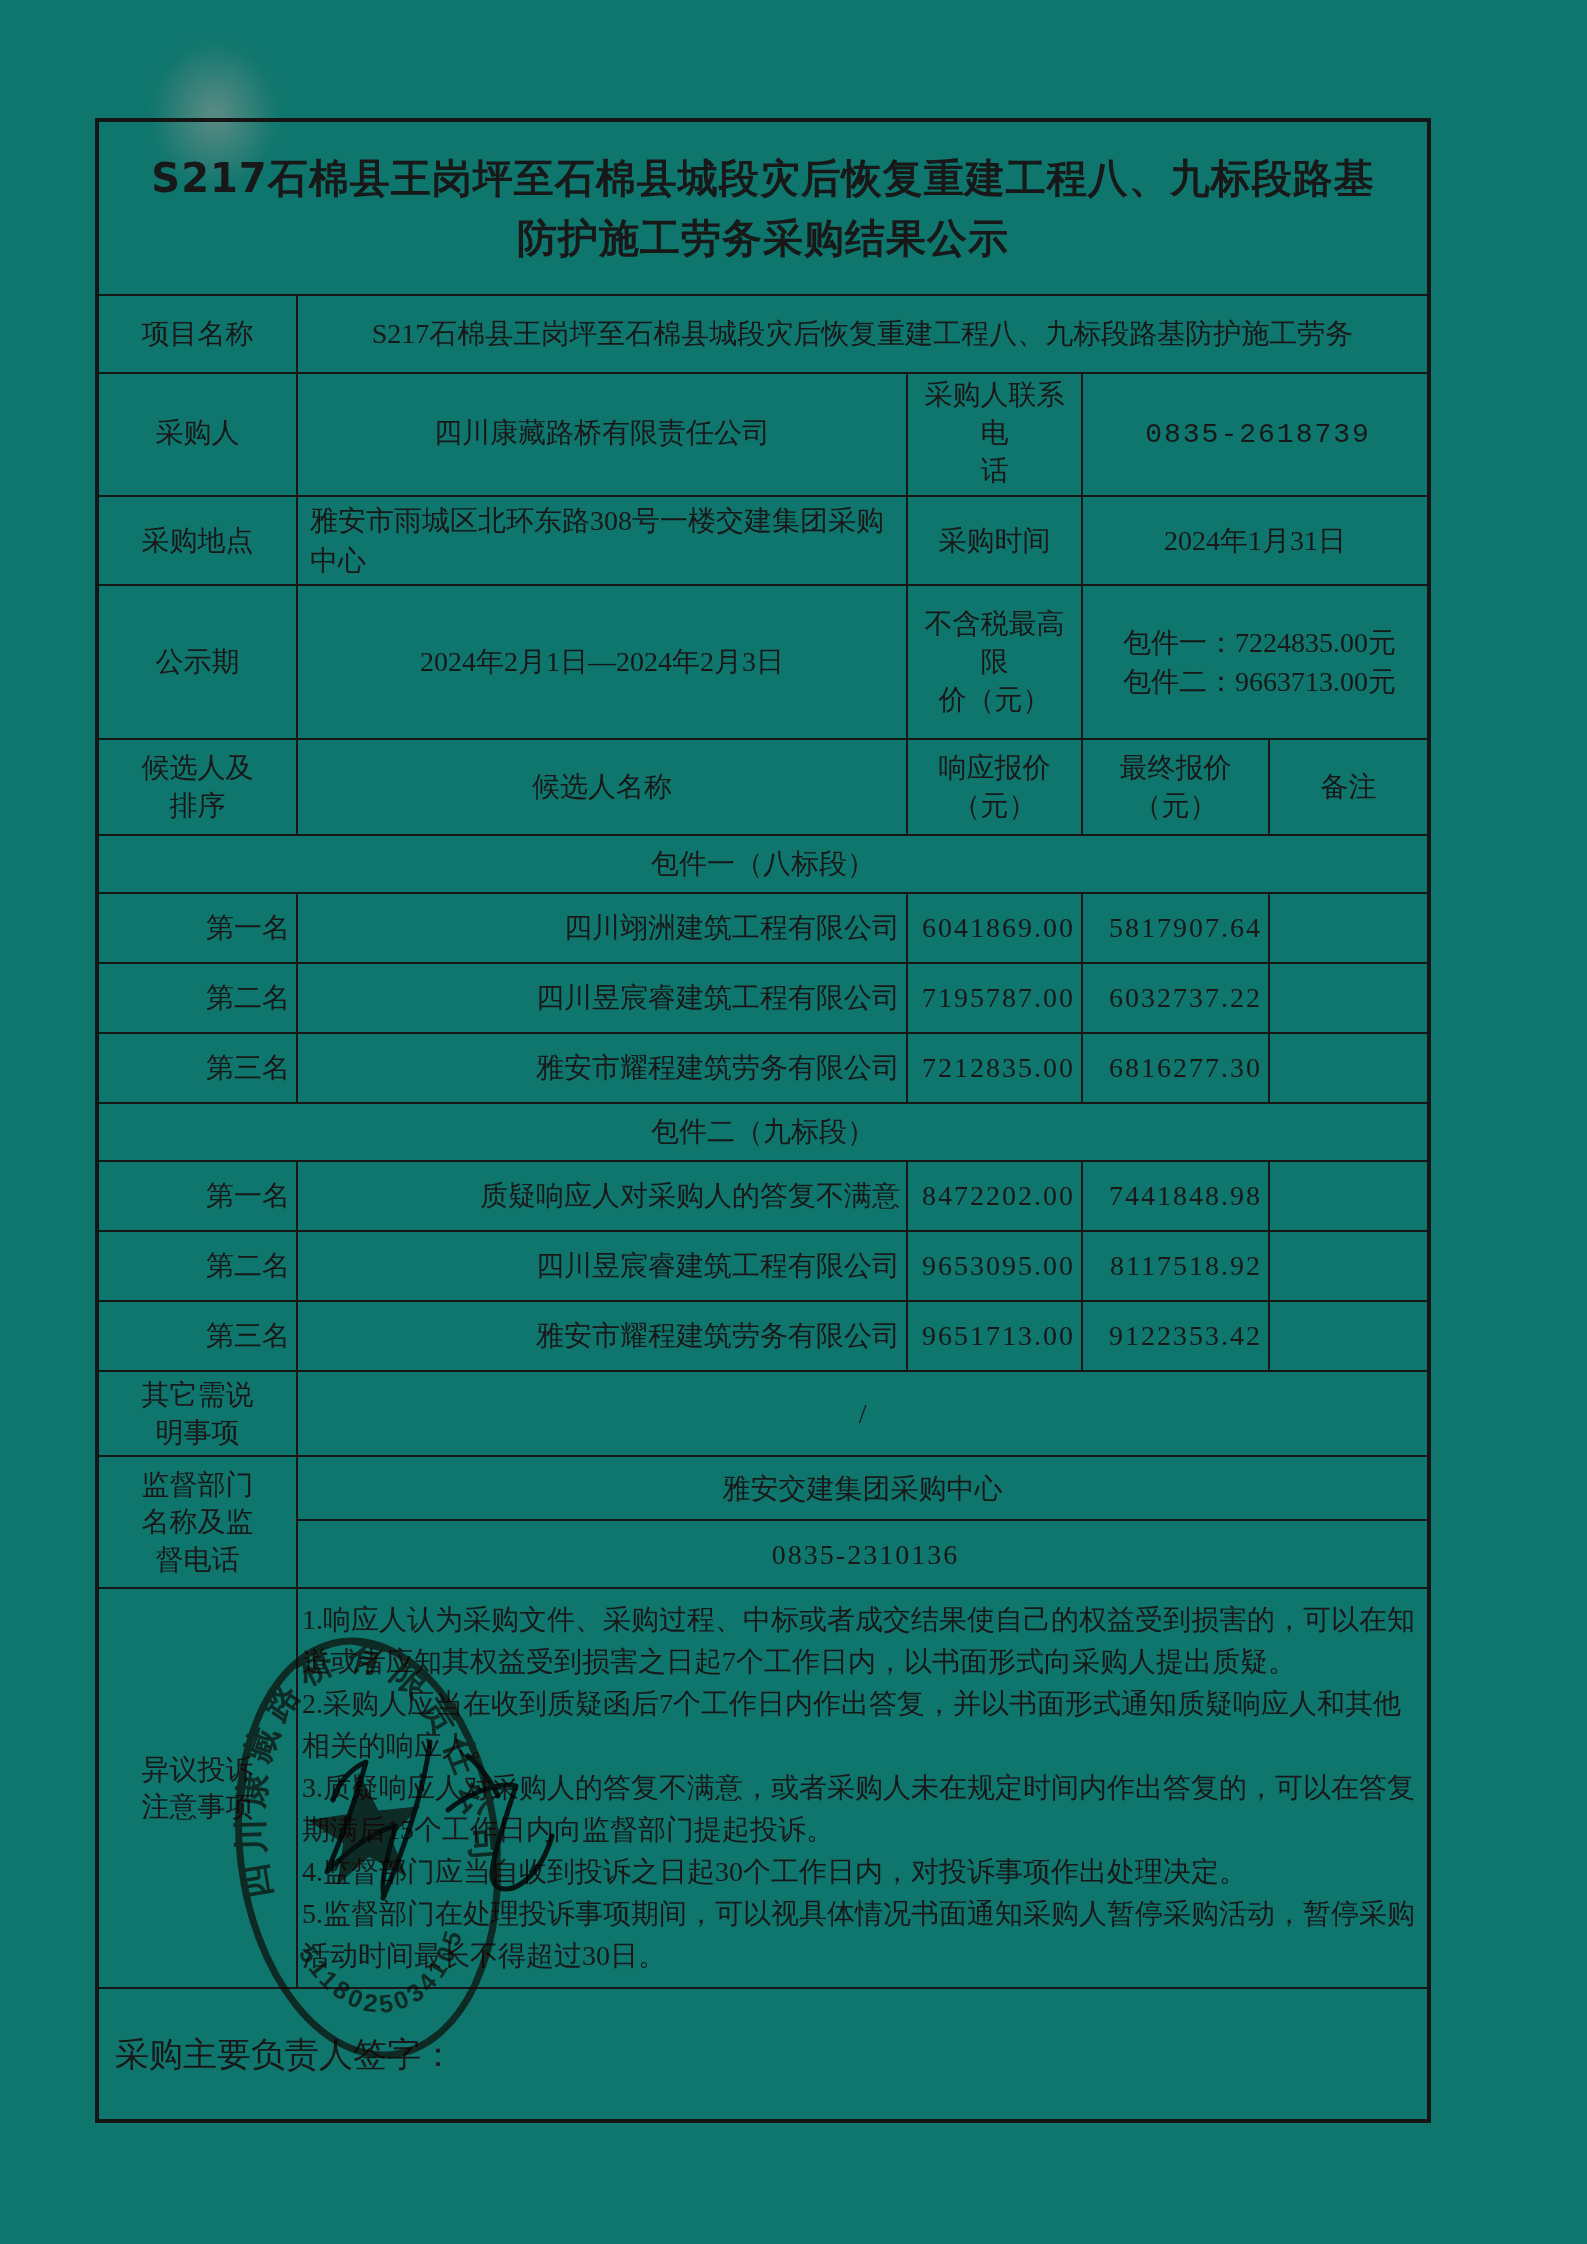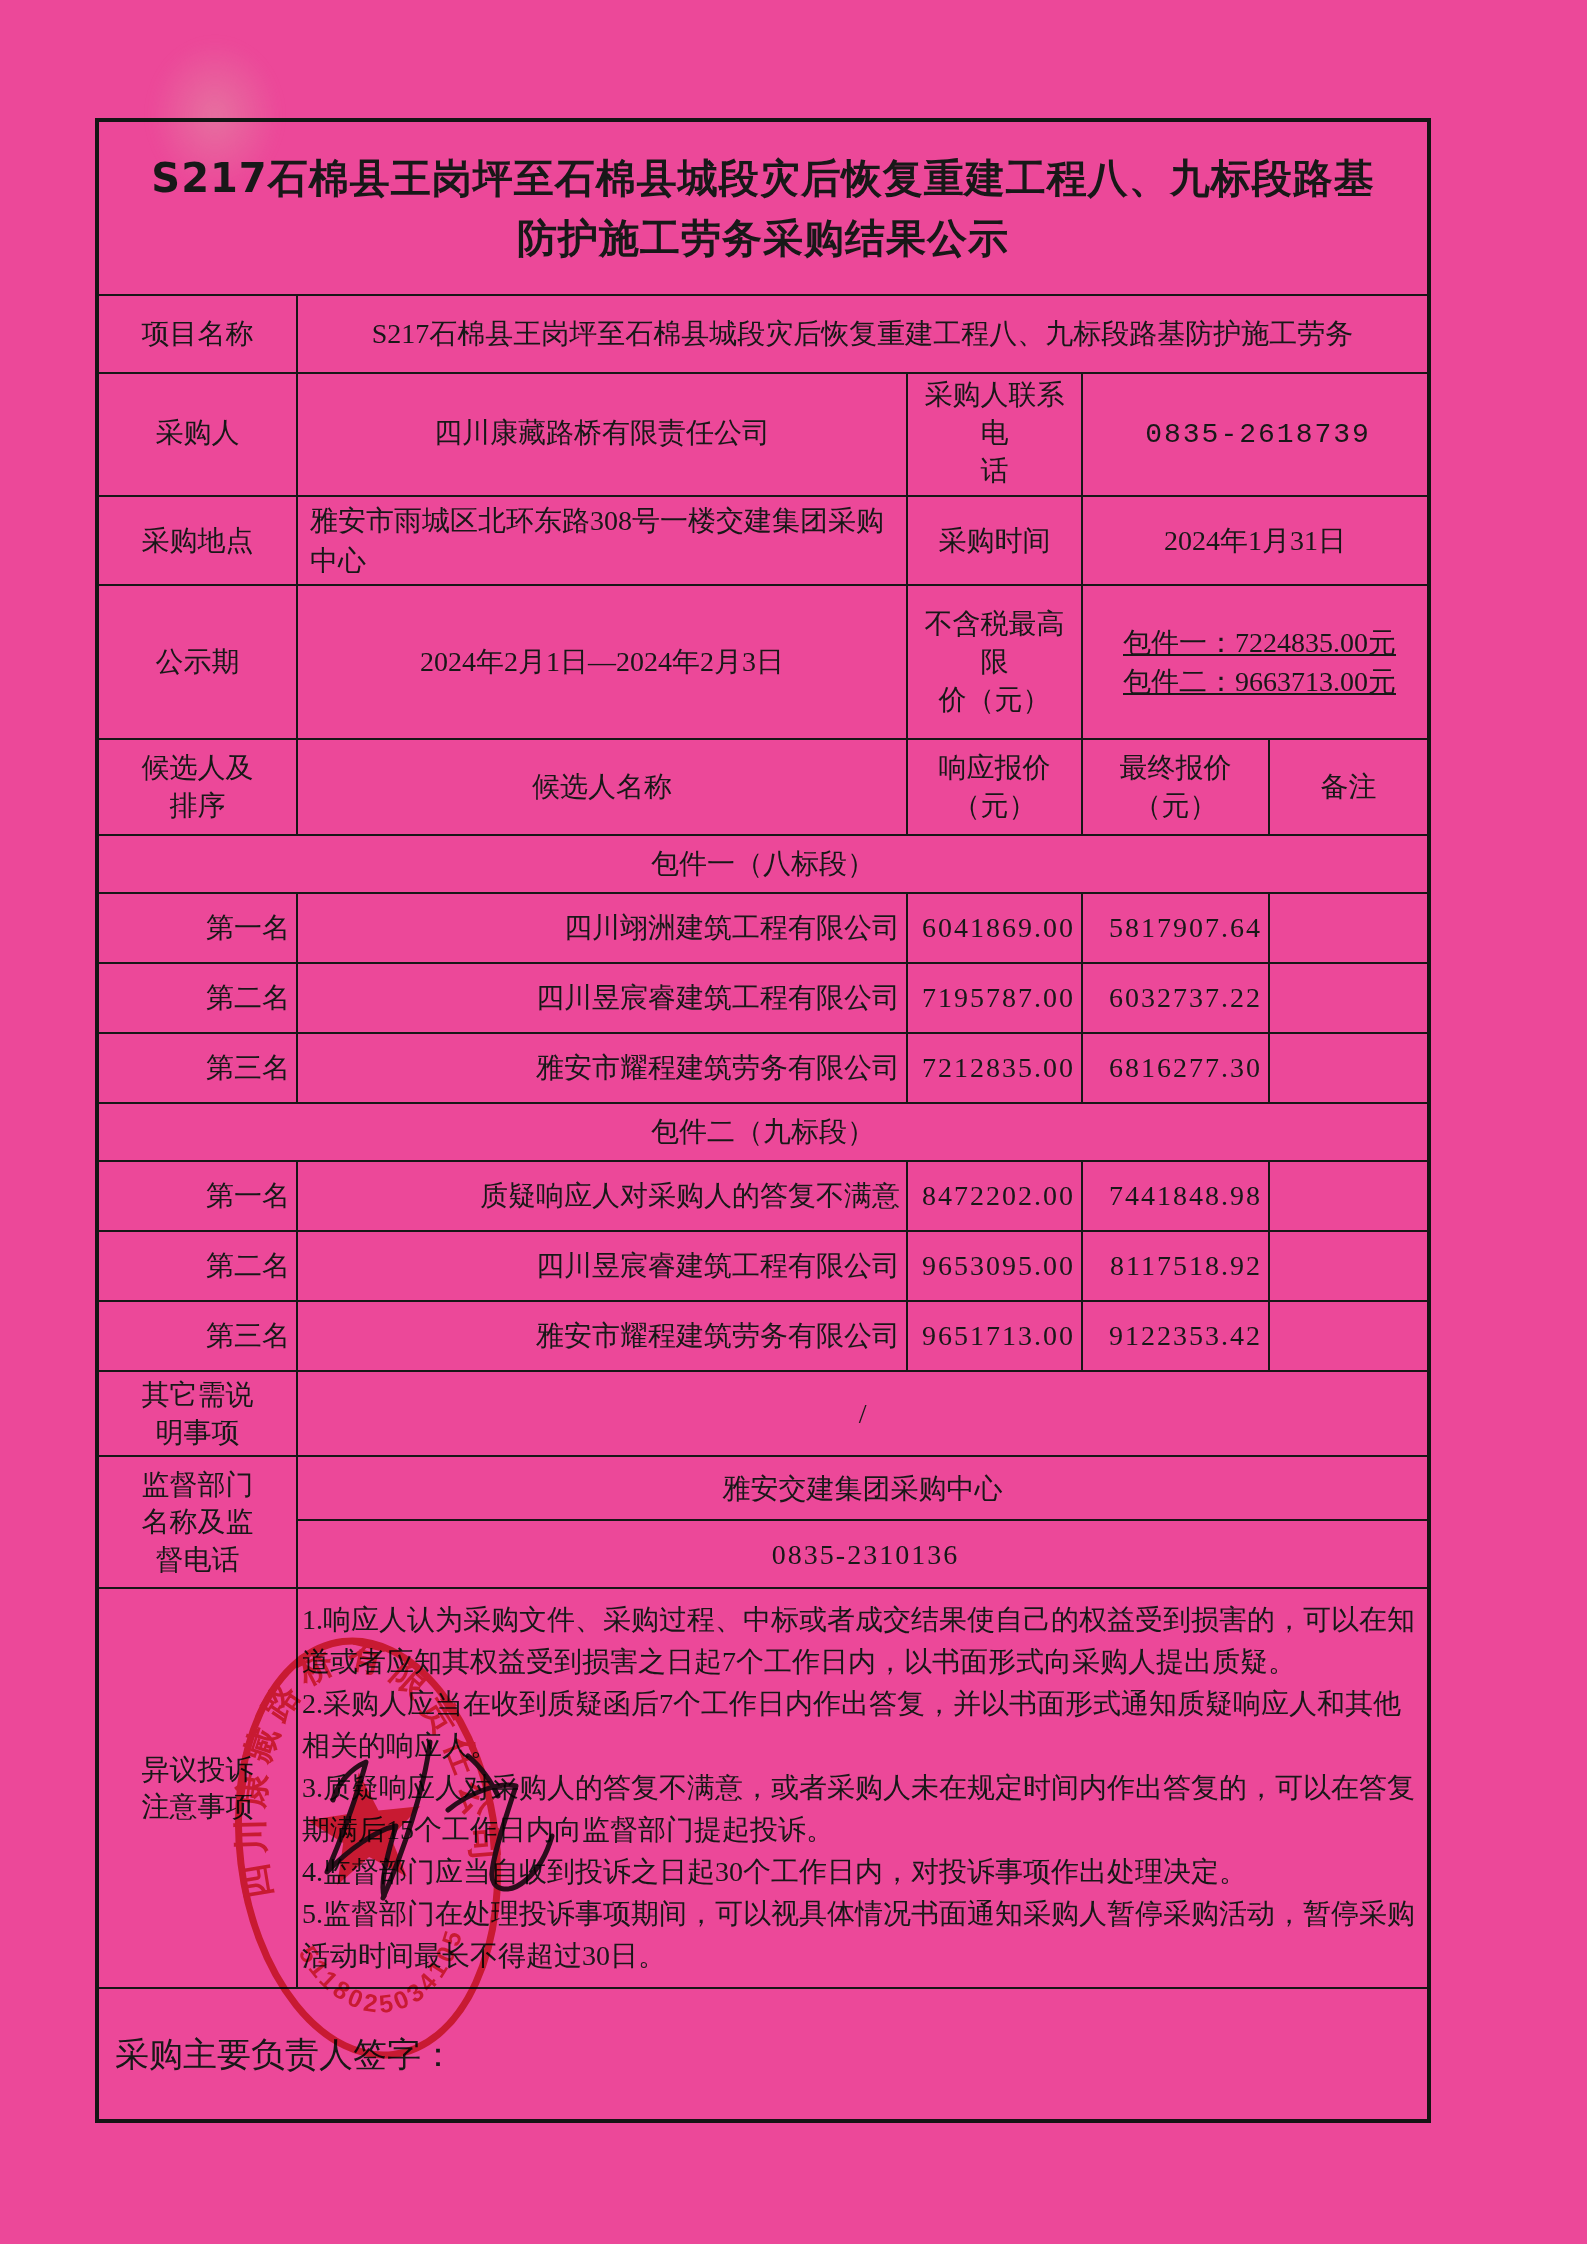--- a/index.html
+++ b/index.html
@@ -1,19 +1,19 @@
 <!DOCTYPE html>
 <html><head>
 <meta charset="utf-8">
 <style>
   html,body{margin:0;padding:0;background:#e8e8e6;}
   .doc{
     position:relative;
     width:1587px;height:2244px;
-    background:#ec4899;
+    background:#0f766e;
     font-family:"Liberation Serif","DejaVu Serif",serif;
     color:#181818;
     overflow:hidden;
   }
   .smudge{
     position:absolute;left:150px;top:40px;width:130px;height:150px;
     background:radial-gradient(closest-side,rgba(222,178,172,.38),rgba(222,178,172,0));
     border-radius:50%;
     filter:blur(6px);
   }
@@ -31,21 +31,21 @@
     overflow:hidden;
   }
   .title-cell{
     font-family:"DejaVu Sans","Liberation Sans",sans-serif;
     font-weight:bold;font-size:40px;line-height:1.5;
     padding:12px 34px;letter-spacing:1px;
   }
   .label{white-space:pre-line;line-height:1.35;}
   .left{text-align:left;padding-left:12px;}
   .pre{white-space:pre-line;}
-  .indent{padding-left:40px;text-decoration:underline;}
+  .indent{padding-left:40px;}
   .num{letter-spacing:2px;padding-left:12px;}
   .notes-cell{text-align:left;font-size:28px;line-height:1.5;padding:10px 4px;}
   .notes-cell p{margin:0;}
   .sig-cell{text-align:left;font-size:34px;padding-left:16px;}
   .r-title td{height:148px;}
   .r-project td{height:68px;}
   .r-purchaser td{height:80px;font-family:Liberation Mono, monospace;}
   .r-location td{height:72px;}
   .r-period td{height:144px;}
   .r-chead td{height:86px;}

